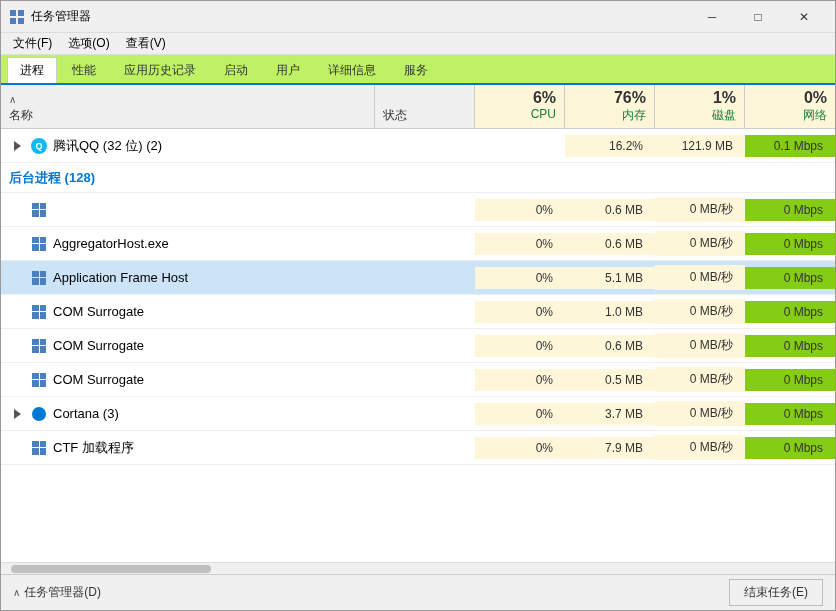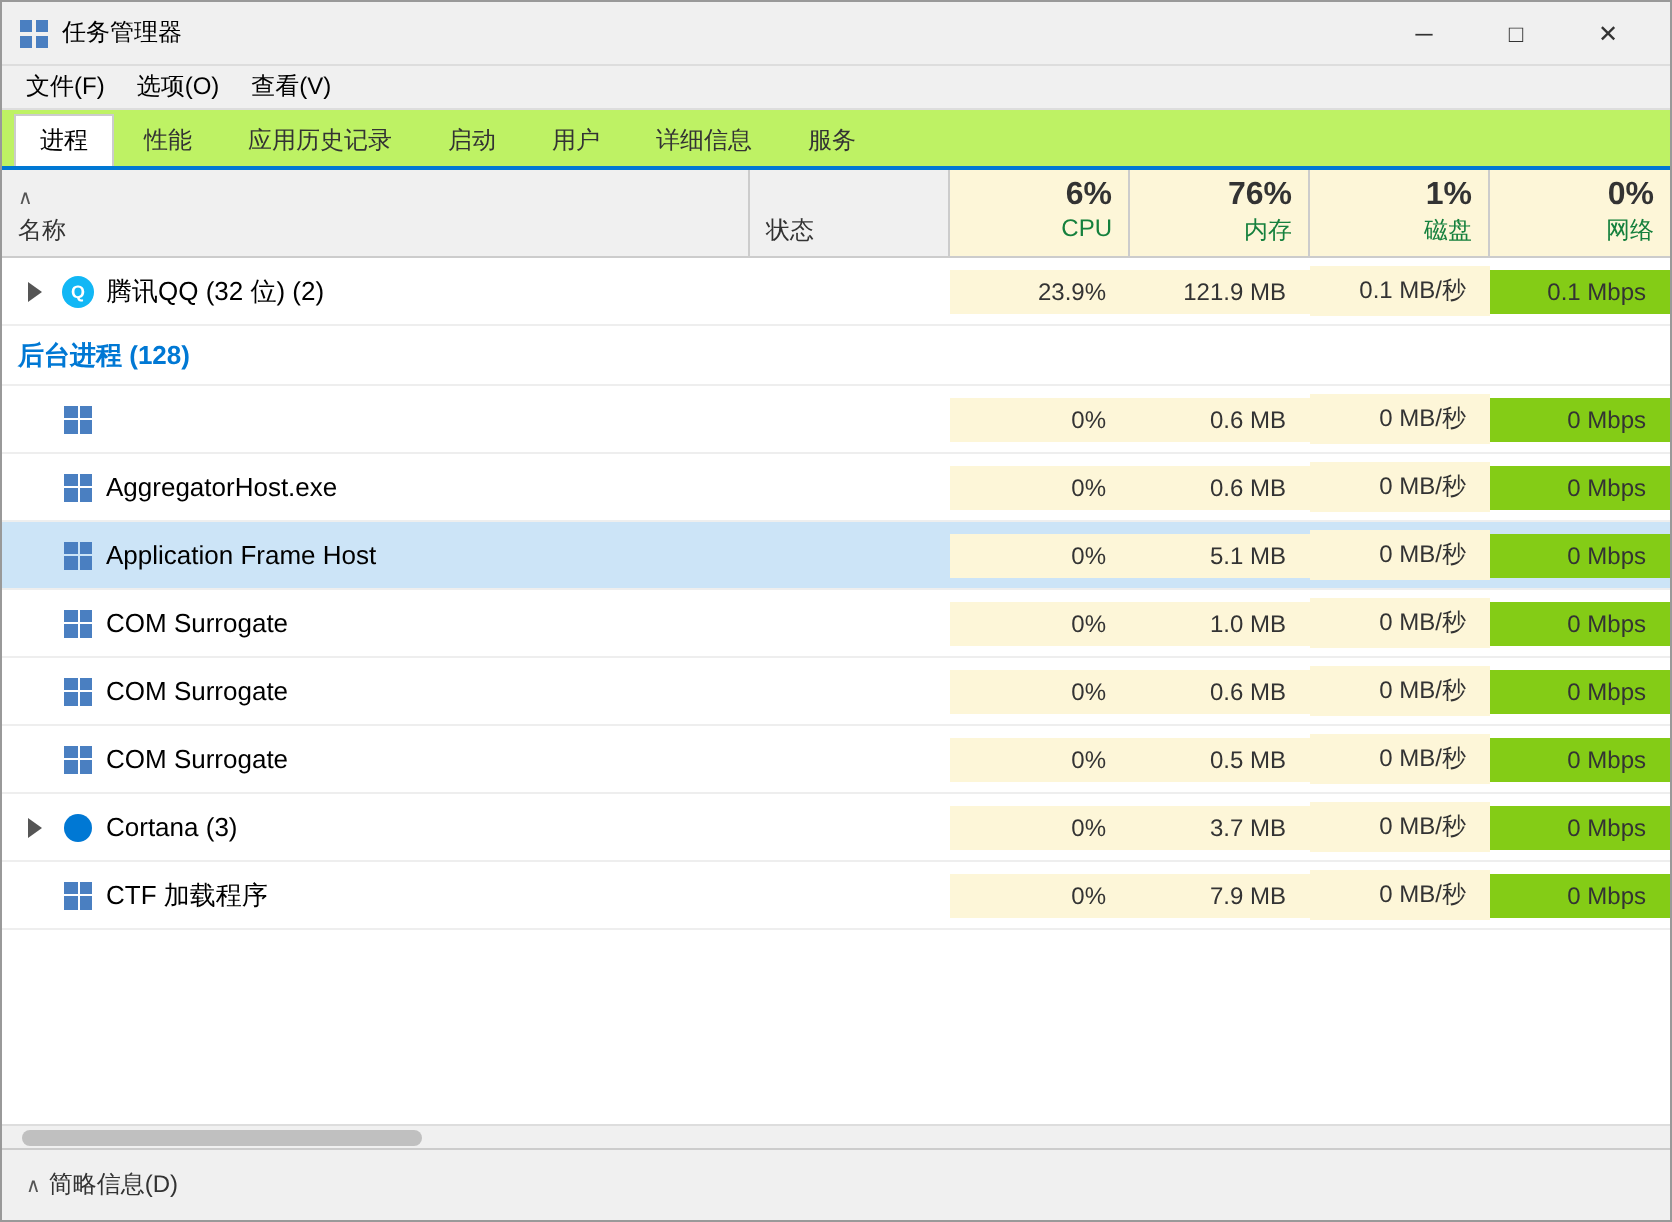--- a/index.html
+++ b/index.html
@@ -379,23 +379,22 @@
 
       <div class="table-row">
         <div class="cell-name">
           <div class="expand-btn">
             <div class="expand-triangle"></div>
           </div>
           <div class="process-icon icon-qq">Q</div>
           <span>腾讯QQ (32 位) (2)</span>
         </div>
         <div class="cell-status"></div>
-        <div class="cell-metric cpu">23.9%</div>
+        <div class="cell-metric cpu">16.2%</div>
         <div class="cell-metric mem">121.9 MB</div>
-        <div class="cell-metric disk">0.1 MB/秒</div>
         <div class="cell-metric net">0.1 Mbps</div>
       </div>
 
       <div class="table-row section-label">
         <div class="section-label-text">后台进程 (128)</div>
       </div>
 
       <div id="process-rows-container">
           <div class="table-row">
       <div class="cell-name">
@@ -550,16 +549,17 @@
     </div>
 
     <div class="scrollbar-h-container">
       <div class="scrollbar-h-thumb"></div>
     </div>
   </div>
 
   <div class="bottom-bar">
     <div class="bottom-left">
       <span class="bottom-left-arrow">∧</span>
-      <span class="bottom-left-label">简略信息(D)</span>
-    </div>
+      <span class="bottom-left-label">任务管理器(D)</span>
+    </div>
+    <button class="end-task-btn">结束任务(E)</button>
   </div>
 </div>
 
 </body></html>

